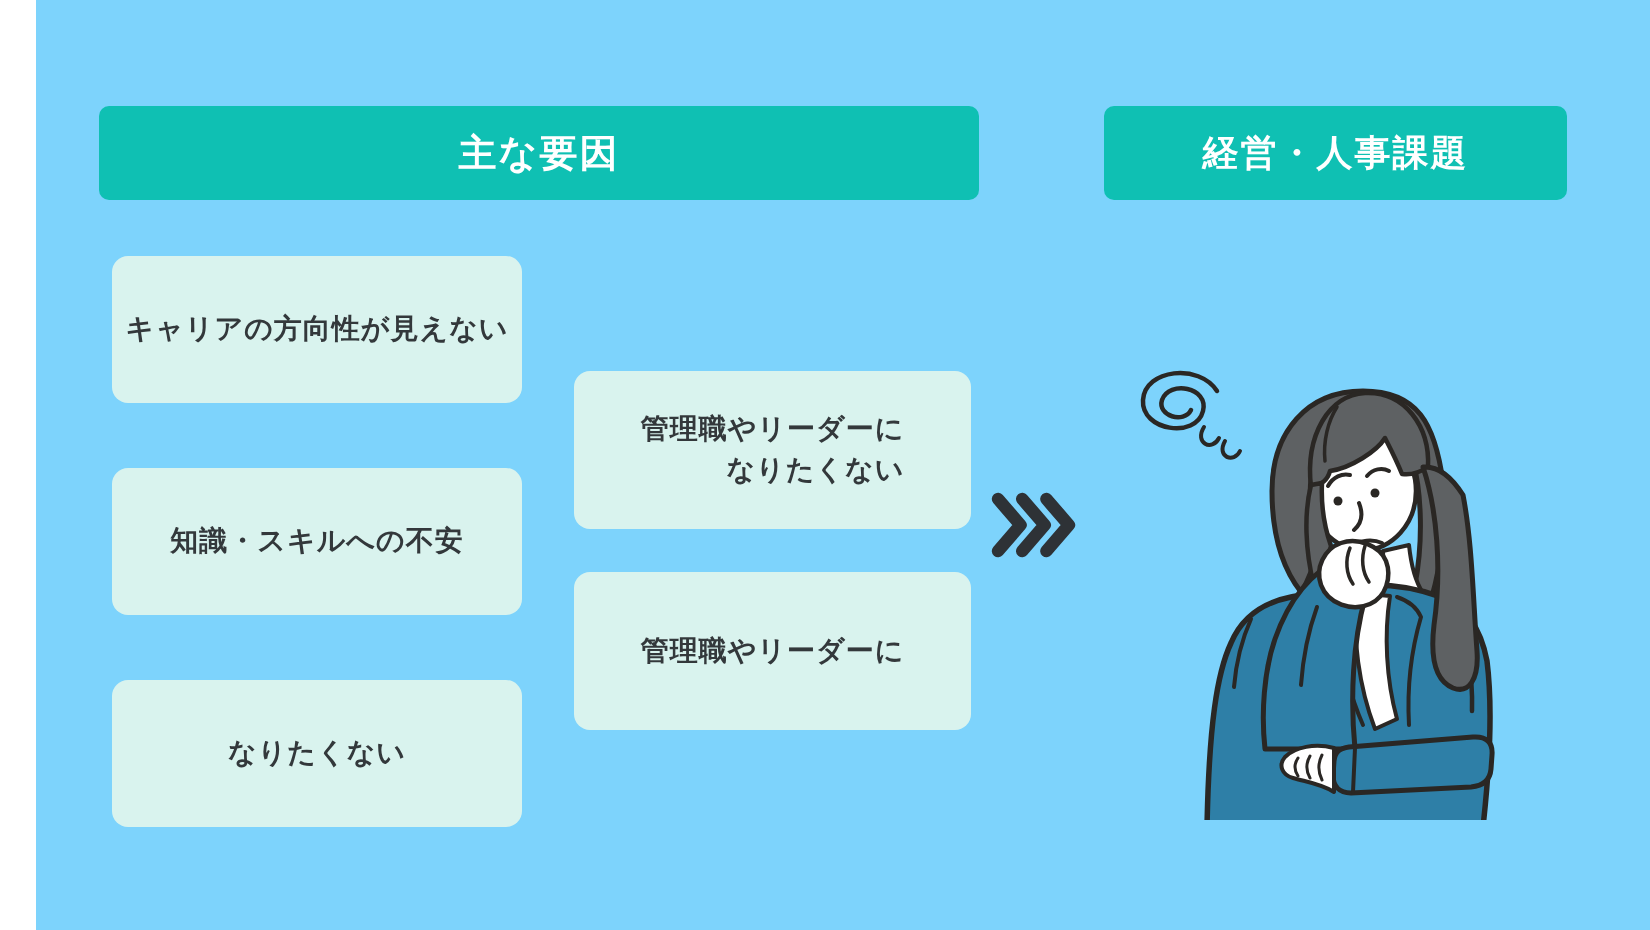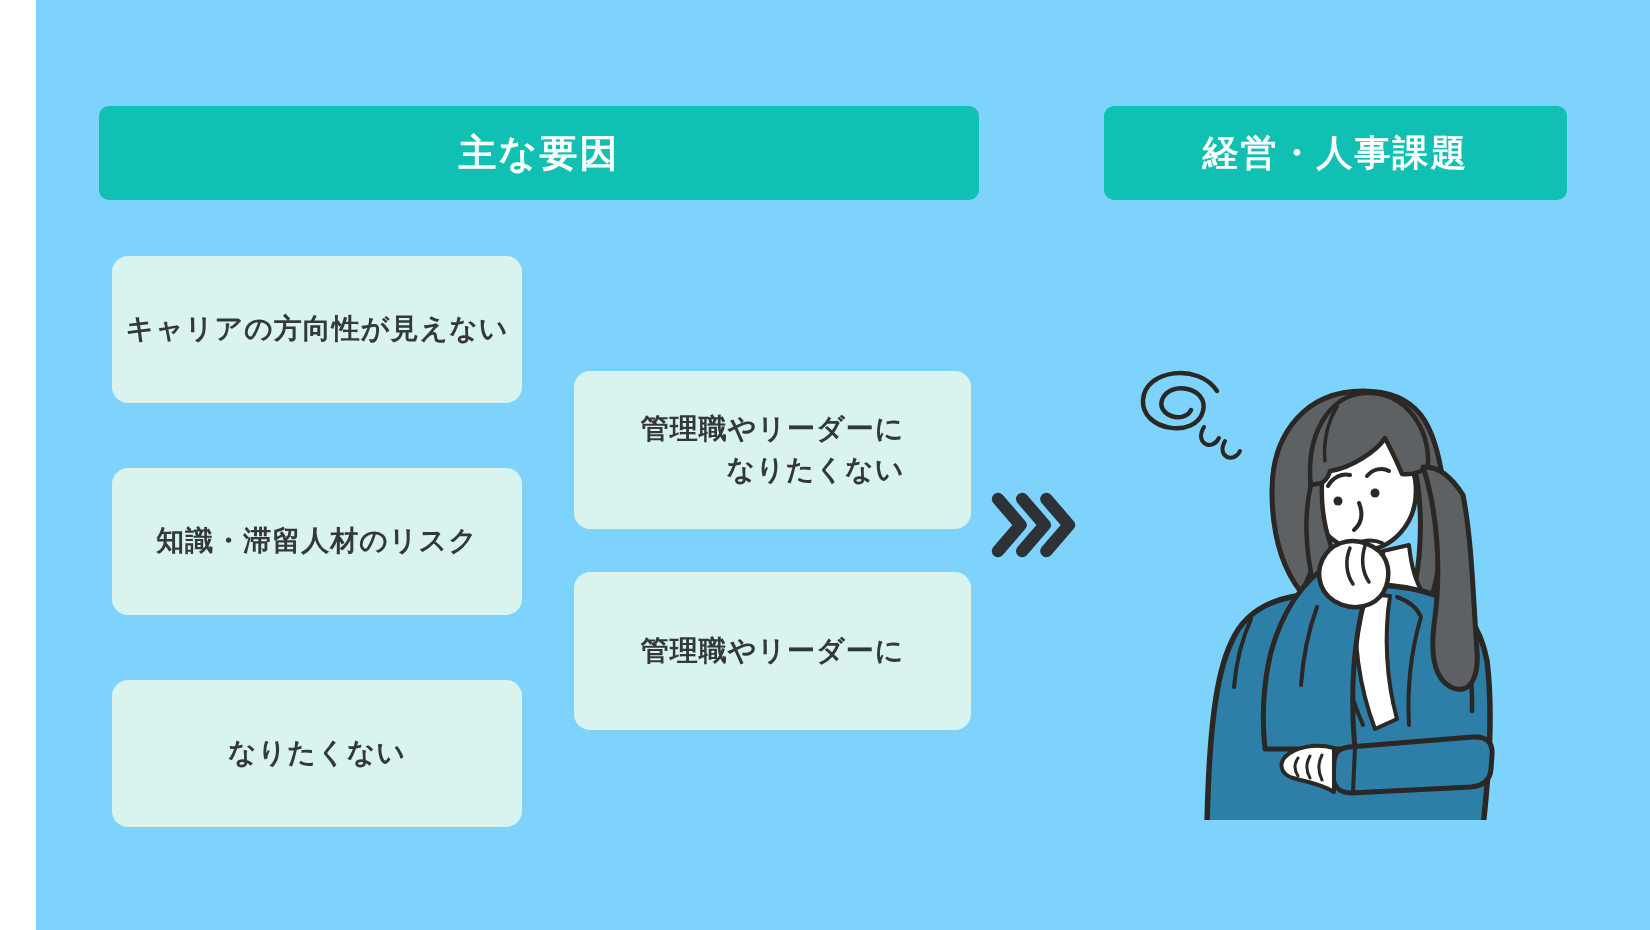--- a/index.html
+++ b/index.html
@@ -29,21 +29,21 @@
 </head>
 <body>
 
 <div class="canvas">
 
   <div class="band band-left">主な要因</div>
 
   <div class="band band-right">経営・人事課題</div>
 
   <div class="factor-box col1 b1">キャリアの方向性が見えない</div>
-  <div class="factor-box col1 b2">知識・滞留人材のリスク</div>
+  <div class="factor-box col1 b2">知識・スキルへの不安</div>
   <div class="factor-box col1 b3">なりたくない</div>
 
   <div class="factor-box col2 m1">管理職やリーダーに
 なりたくない</div>
   <div class="factor-box col2 m2">管理職やリーダーに</div>
 
   <svg class="arrow" width="86" height="76" viewBox="0 0 96 76">
     <g fill="none" stroke="#2e3236" stroke-width="14" stroke-linecap="round" stroke-linejoin="round">
       <path d="M9,9 L34,38 L9,67"></path>
       <path d="M36,9 L61,38 L36,67"></path>

